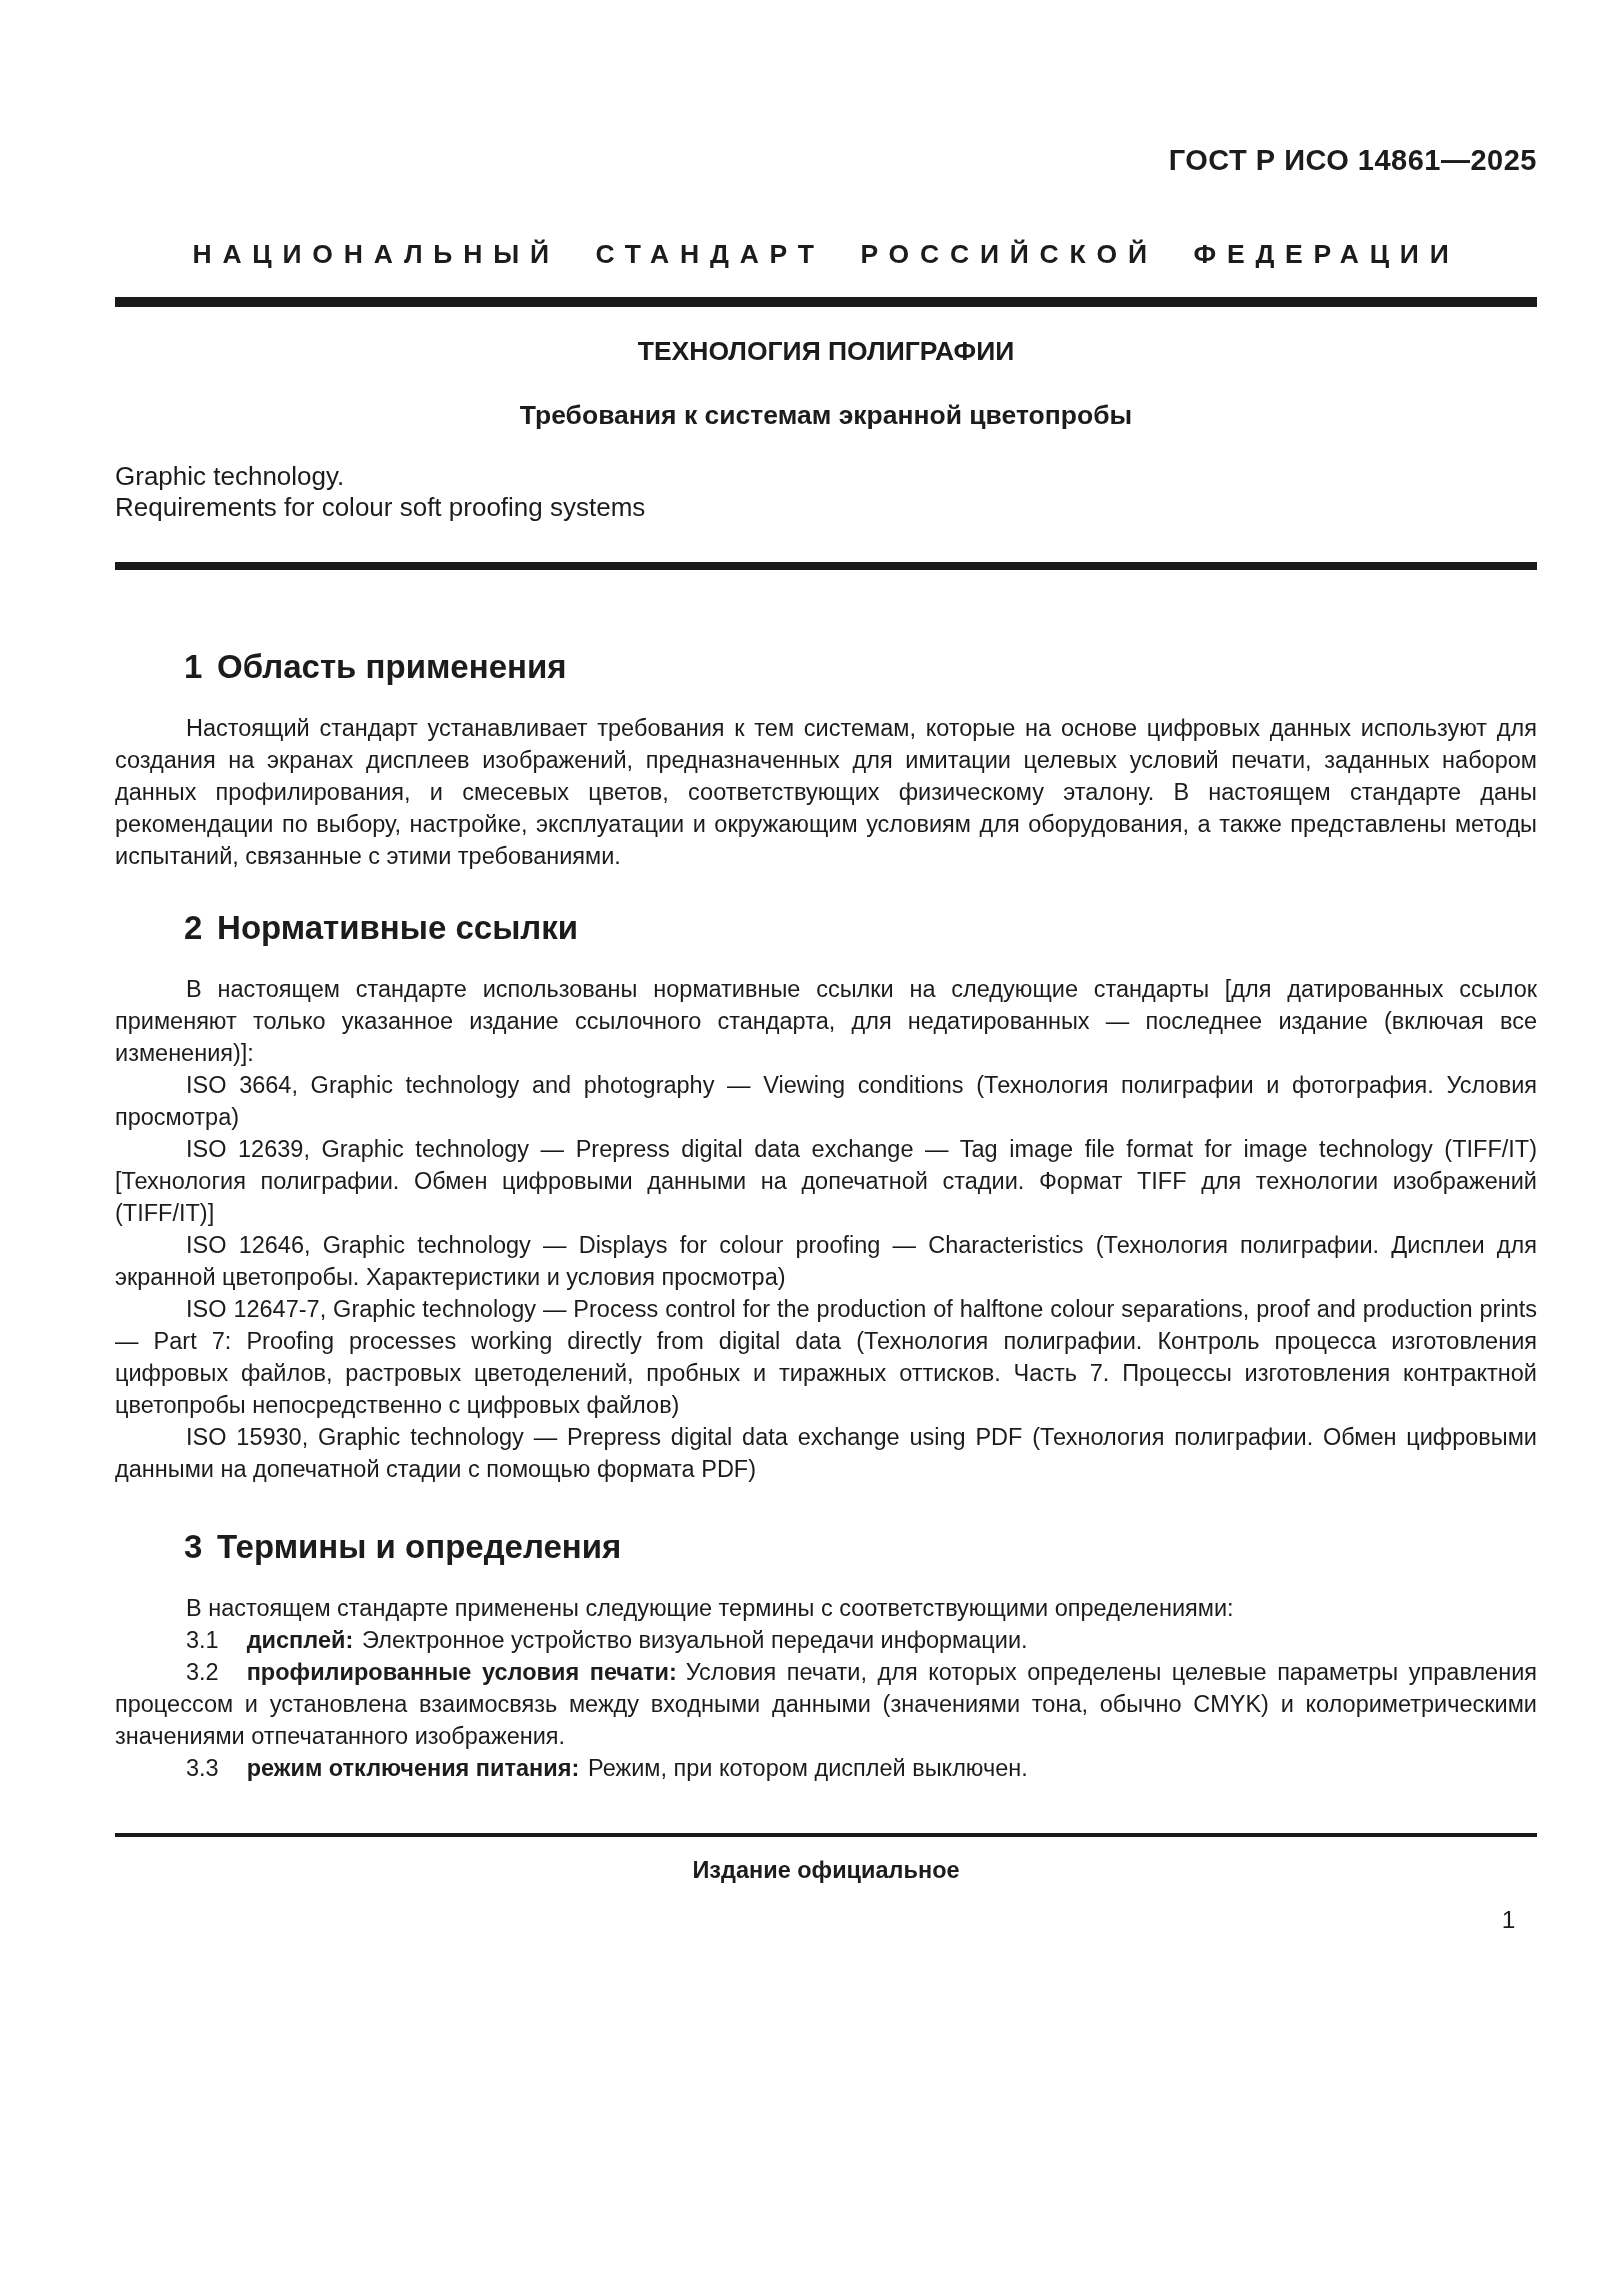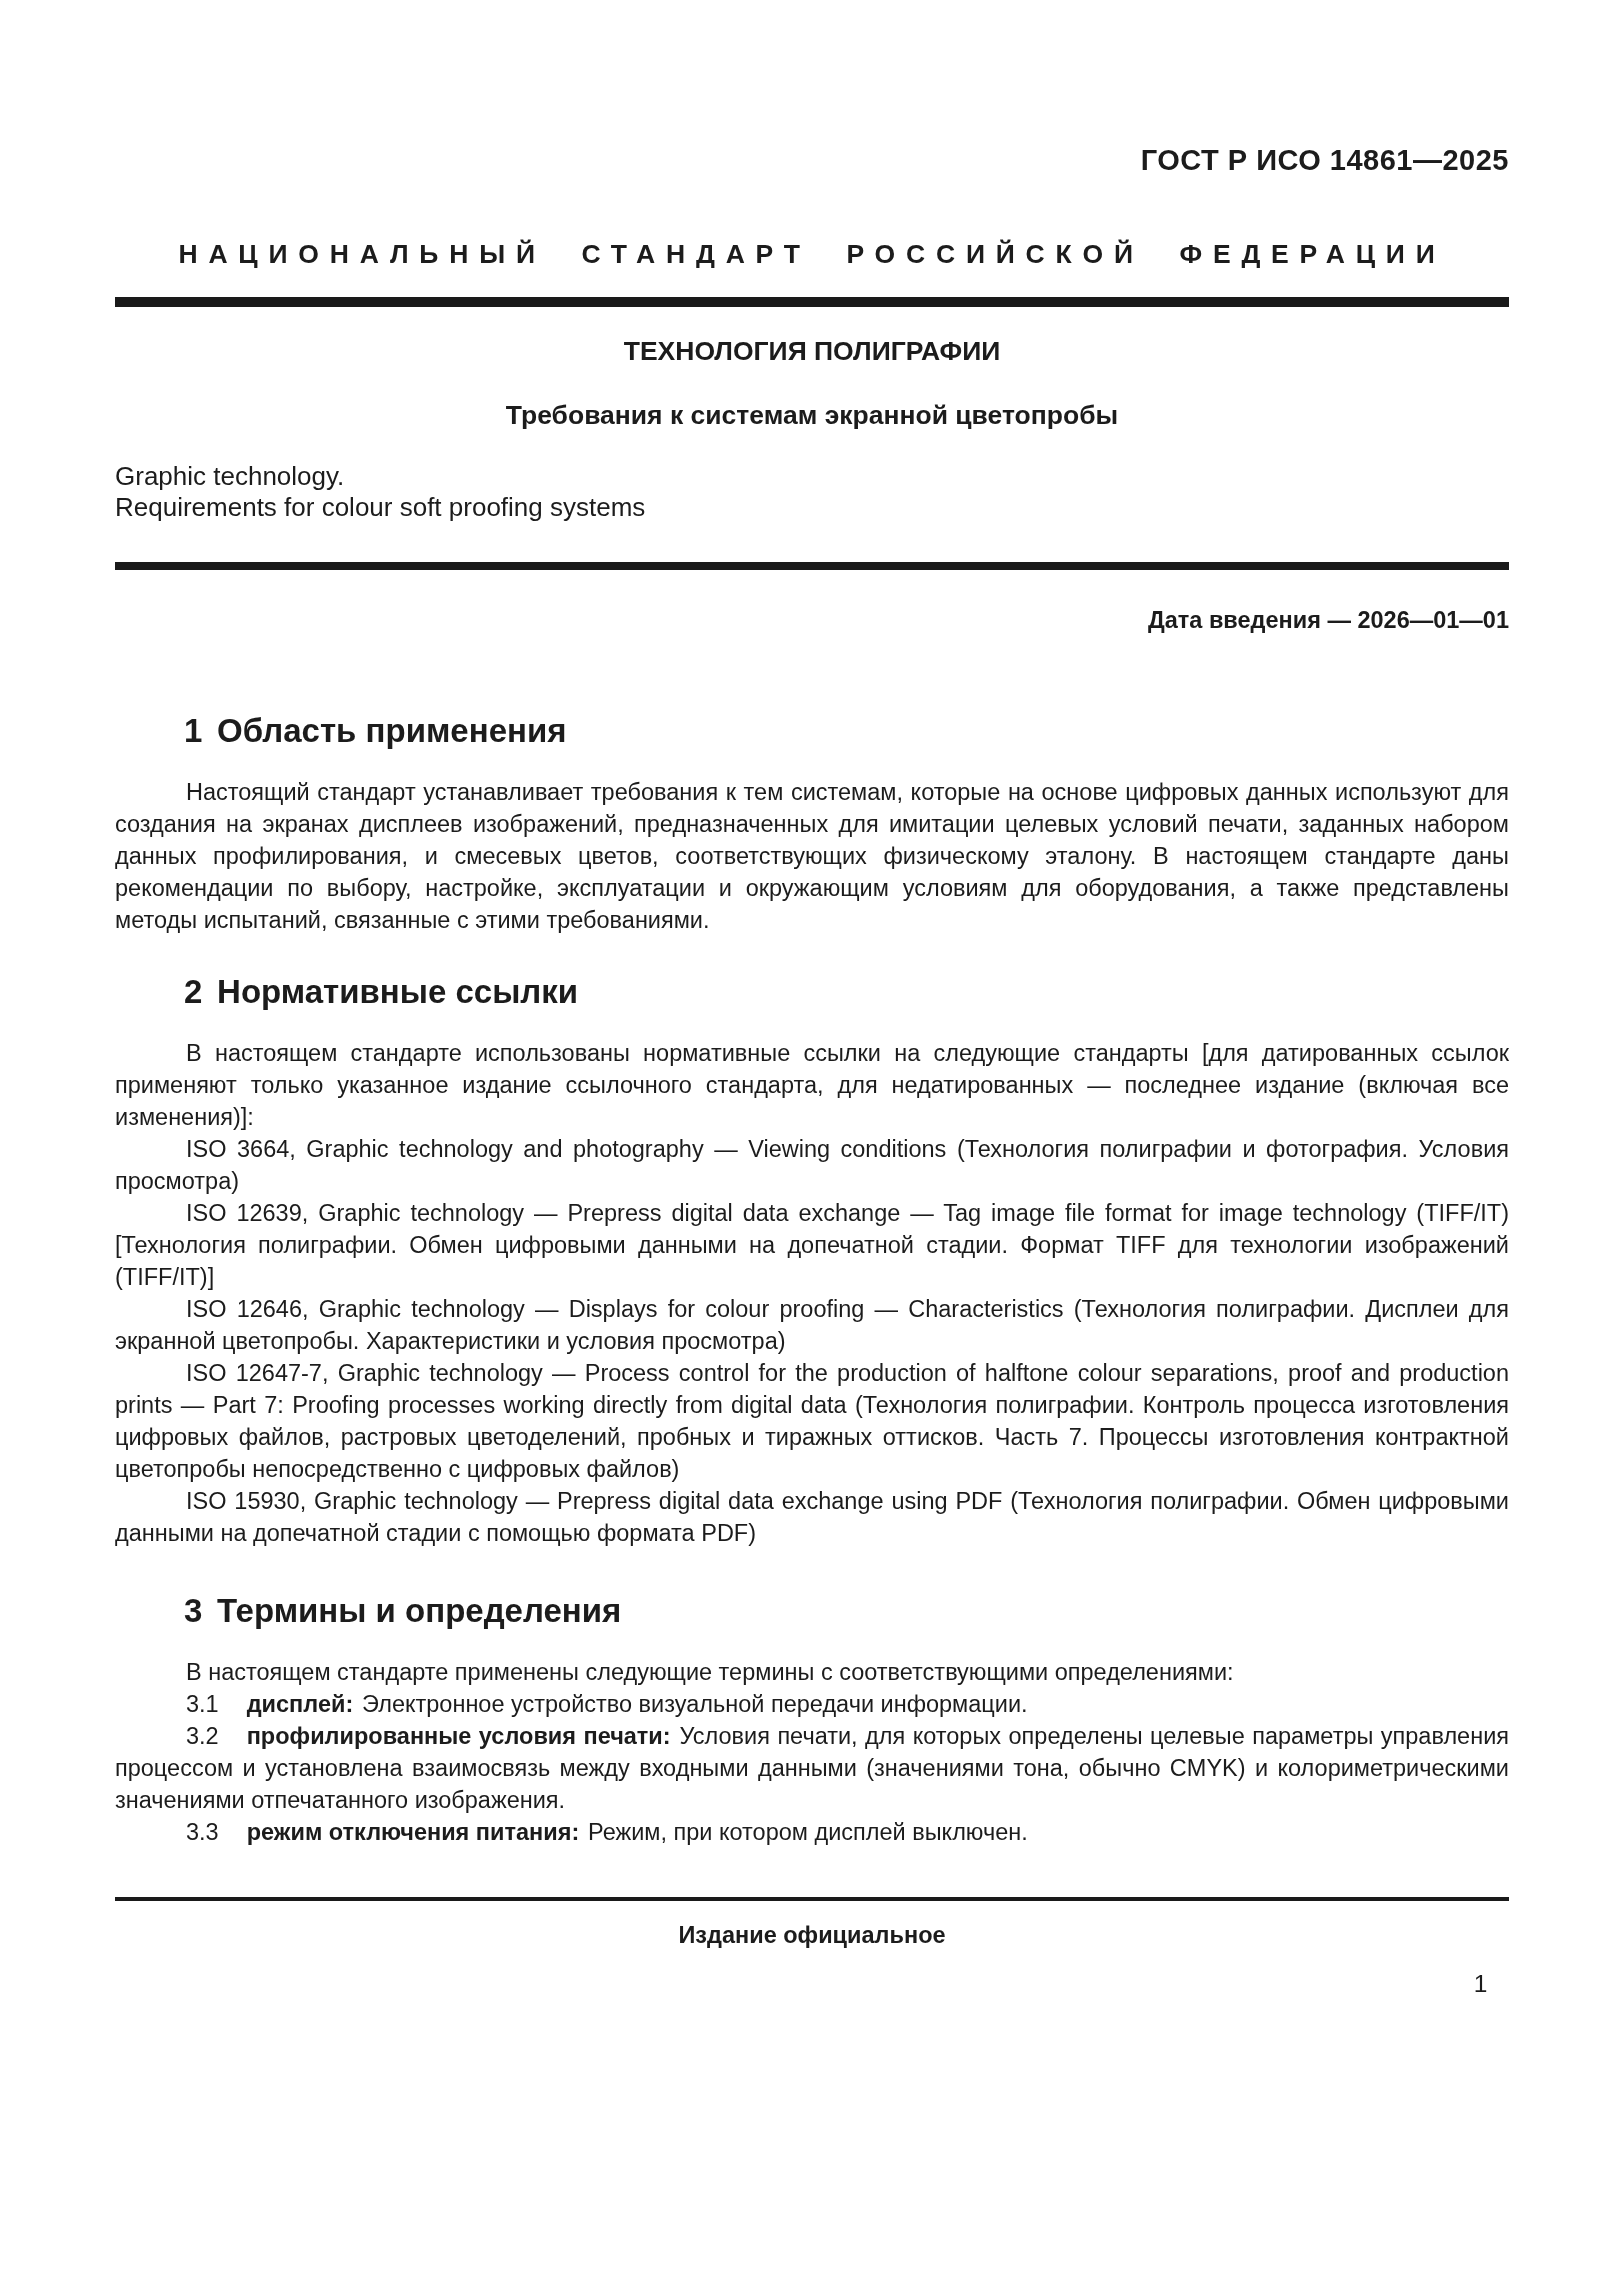--- a/index.html
+++ b/index.html
@@ -8,21 +8,21 @@
     background: #ffffff;
   }
   .page {
     position: relative;
     width: 1621px;
     height: 2293px;
     box-sizing: border-box;
     background: #ffffff;
     color: #1c1c1c;
     font-family: "Liberation Sans", sans-serif;
-    padding: 143px 112px 0 115px;
+    padding: 143px 84px 0 115px;
     overflow: hidden;
   }
   
   .doc-number {
     text-align: right;
     font-size: 29px;
     font-weight: bold;
     letter-spacing: 0.5px;
     line-height: 35px;
   }
@@ -129,21 +129,20 @@
 
   <div class="subtitle-ru">Требования к системам экранной цветопробы</div>
 
   <div class="title-en">
     <div>Graphic technology.</div>
     <div>Requirements for colour soft proofing systems</div>
   </div>
 
   <div class="rule rule-mid"></div>
 
-  <div class="effective-date">Дата введения — 2026—01—01</div>
 
   <div class="section-heading h1-heading">
     <span class="h-num">1</span><span>Область применения</span>
   </div>
 
   <p class="para first-para">Настоящий стандарт устанавливает требования к тем системам, которые на основе цифровых данных используют для создания на экранах дисплеев изображений, предназначенных для имитации целевых условий печати, заданных набором данных профилирования, и смесевых цветов, соответствующих физическому эталону. В настоящем стандарте даны рекомендации по выбору, настройке, эксплуатации и окружающим условиям для оборудования, а также представлены методы испытаний, связанные с этими требованиями.</p>
 
   <div class="section-heading h2-heading">
     <span class="h-num">2</span><span>Нормативные ссылки</span>
   </div>

